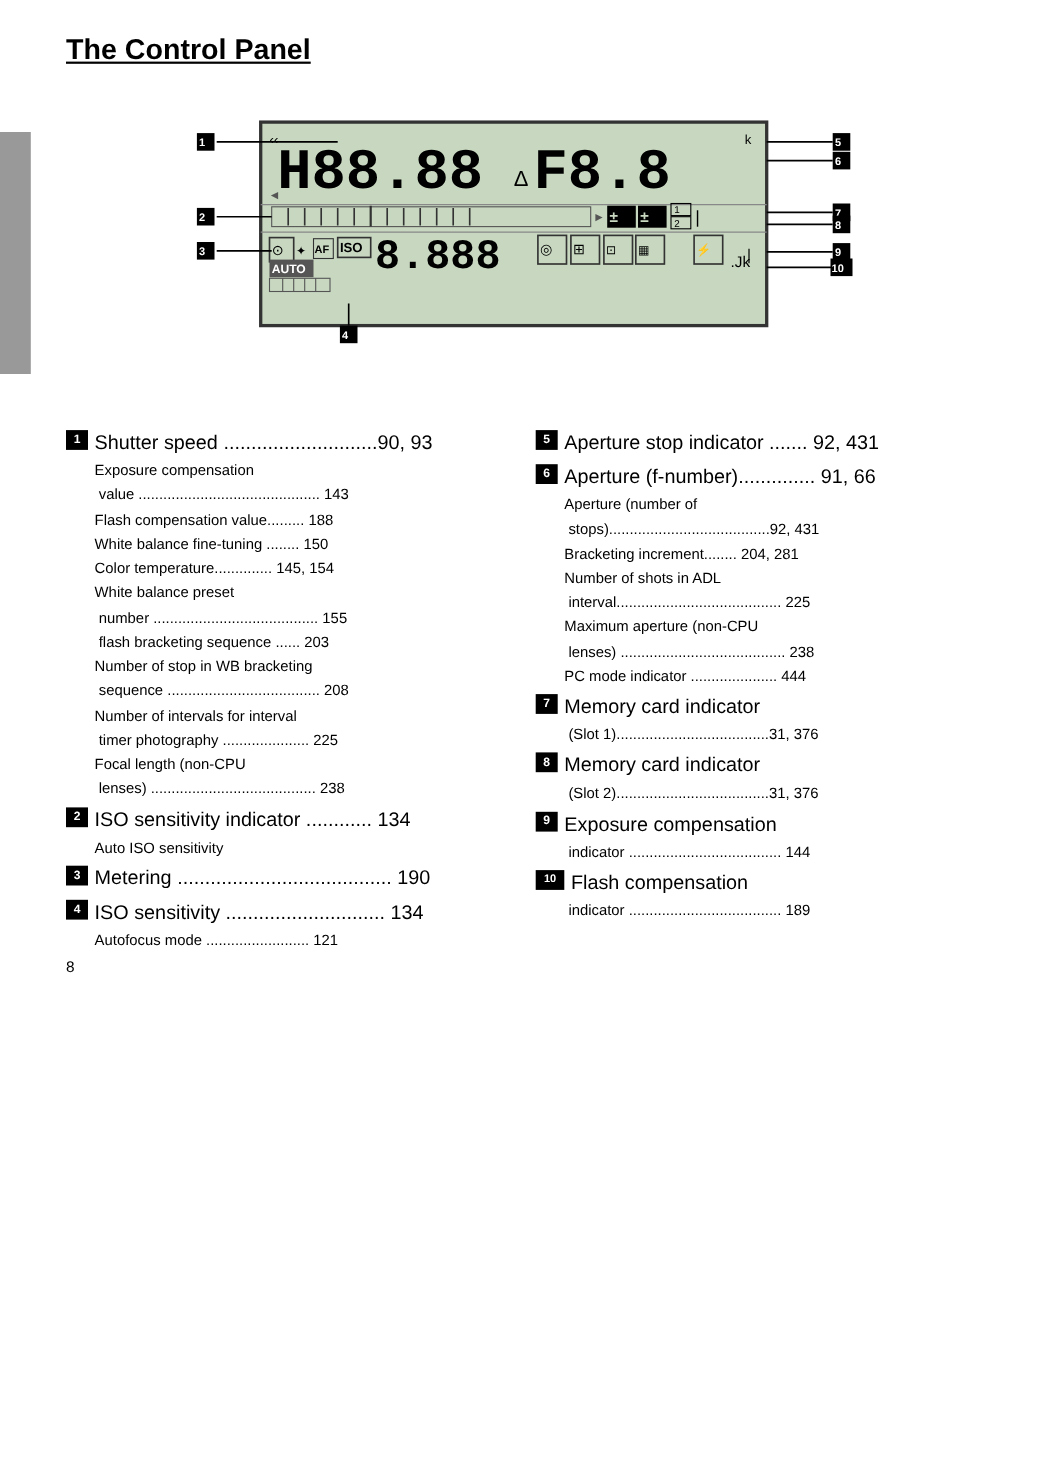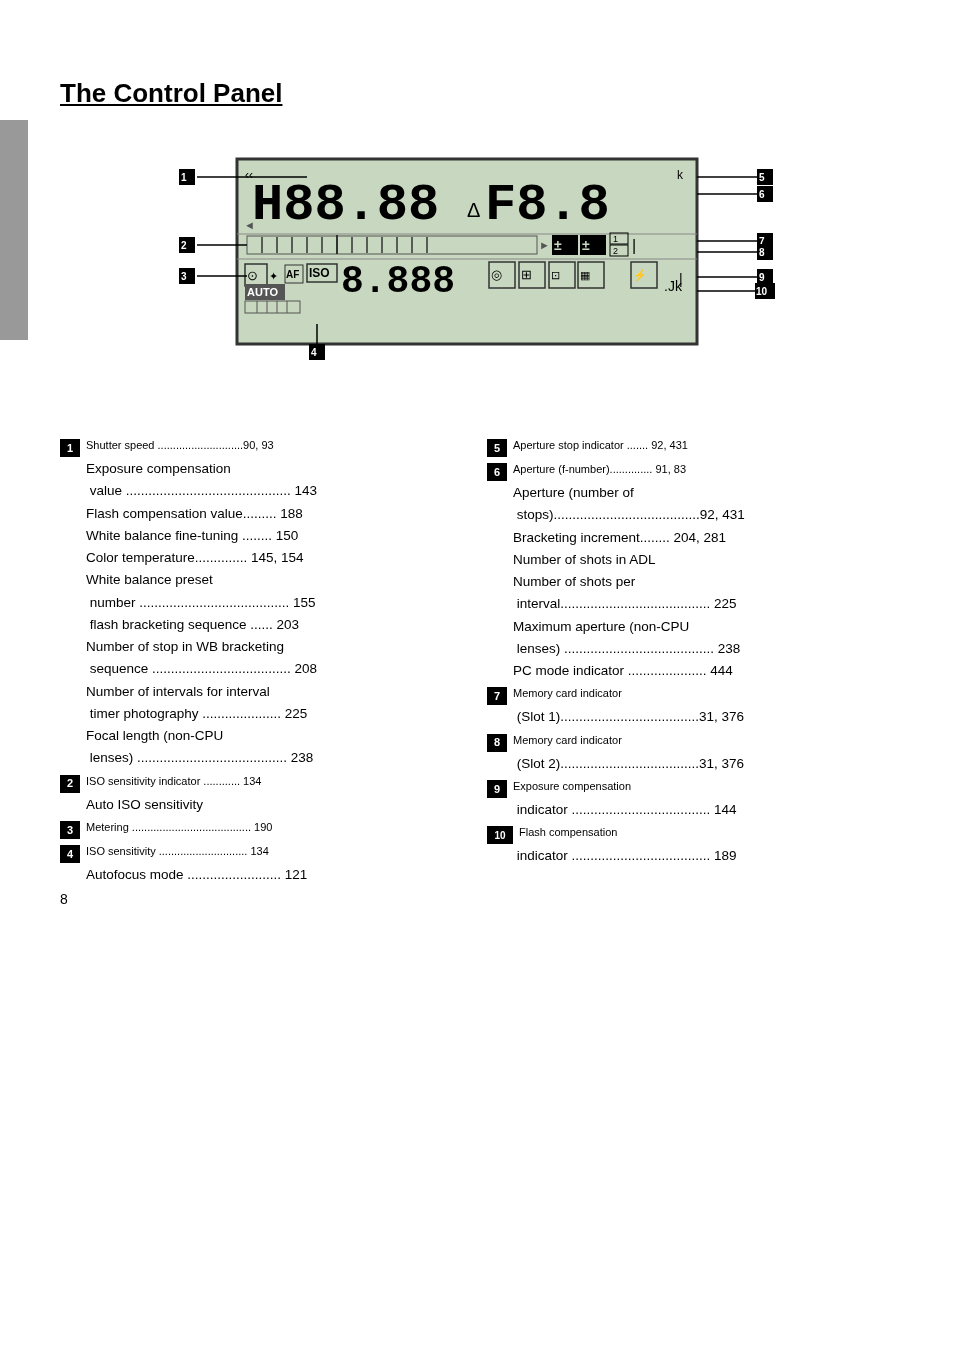--- a/index.html
+++ b/index.html
@@ -26,21 +26,20 @@
       width: 28px;
       height: 220px;
       background: #999;
     }
 
     .page-title {
       font-size: 26px;
       font-weight: bold;
       text-decoration: underline;
       margin-bottom: 20px;
-      margin-top: 48px;
     }
 
     
     .content-area {
       display: flex;
       gap: 20px;
       margin-top: 10px;
     }
 
     .col-left {
@@ -73,21 +72,21 @@
       align-self: flex-start;
     }
 
     .entry-num.num10 {
       min-width: 26px;
       font-size: 10px;
     }
 
     .entry-text {
       flex: 1;
-      font-size: 11px;
+      font-size: 18px;
       line-height: 1.5;
     }
 
     .sub-entry {
       margin-left: 26px;
       margin-bottom: 2px;
       font-size: 13.5px;
       line-height: 1.5;
     }
 
@@ -286,27 +285,26 @@
 
     <div class="col-right">
 
       <div class="entry">
         <div class="entry-num">5</div>
         <div class="entry-text">Aperture stop indicator ....... 92, 431</div>
       </div>
 
       <div class="entry" style="margin-top:4px;">
         <div class="entry-num">6</div>
-        <div class="entry-text">Aperture (f-number).............. 91, 83</div>
+        <div class="entry-text">Aperture (f-number).............. 91, 66</div>
       </div>
       <div class="sub-entry">Aperture (number of</div>
       <div class="sub-entry">&nbsp;stops).......................................92, 431</div>
       <div class="sub-entry">Bracketing increment........ 204, 281</div>
       <div class="sub-entry">Number of shots in ADL</div>
-      <div class="sub-entry">Number of shots per</div>
       <div class="sub-entry">&nbsp;interval........................................ 225</div>
       <div class="sub-entry">Maximum aperture (non-CPU</div>
       <div class="sub-entry">&nbsp;lenses) ........................................ 238</div>
       <div class="sub-entry">PC mode indicator ..................... 444</div>
 
       <div class="entry" style="margin-top:4px;">
         <div class="entry-num">7</div>
         <div class="entry-text">Memory card indicator</div>
       </div>
       <div class="sub-entry">&nbsp;(Slot 1).....................................31, 376</div>

